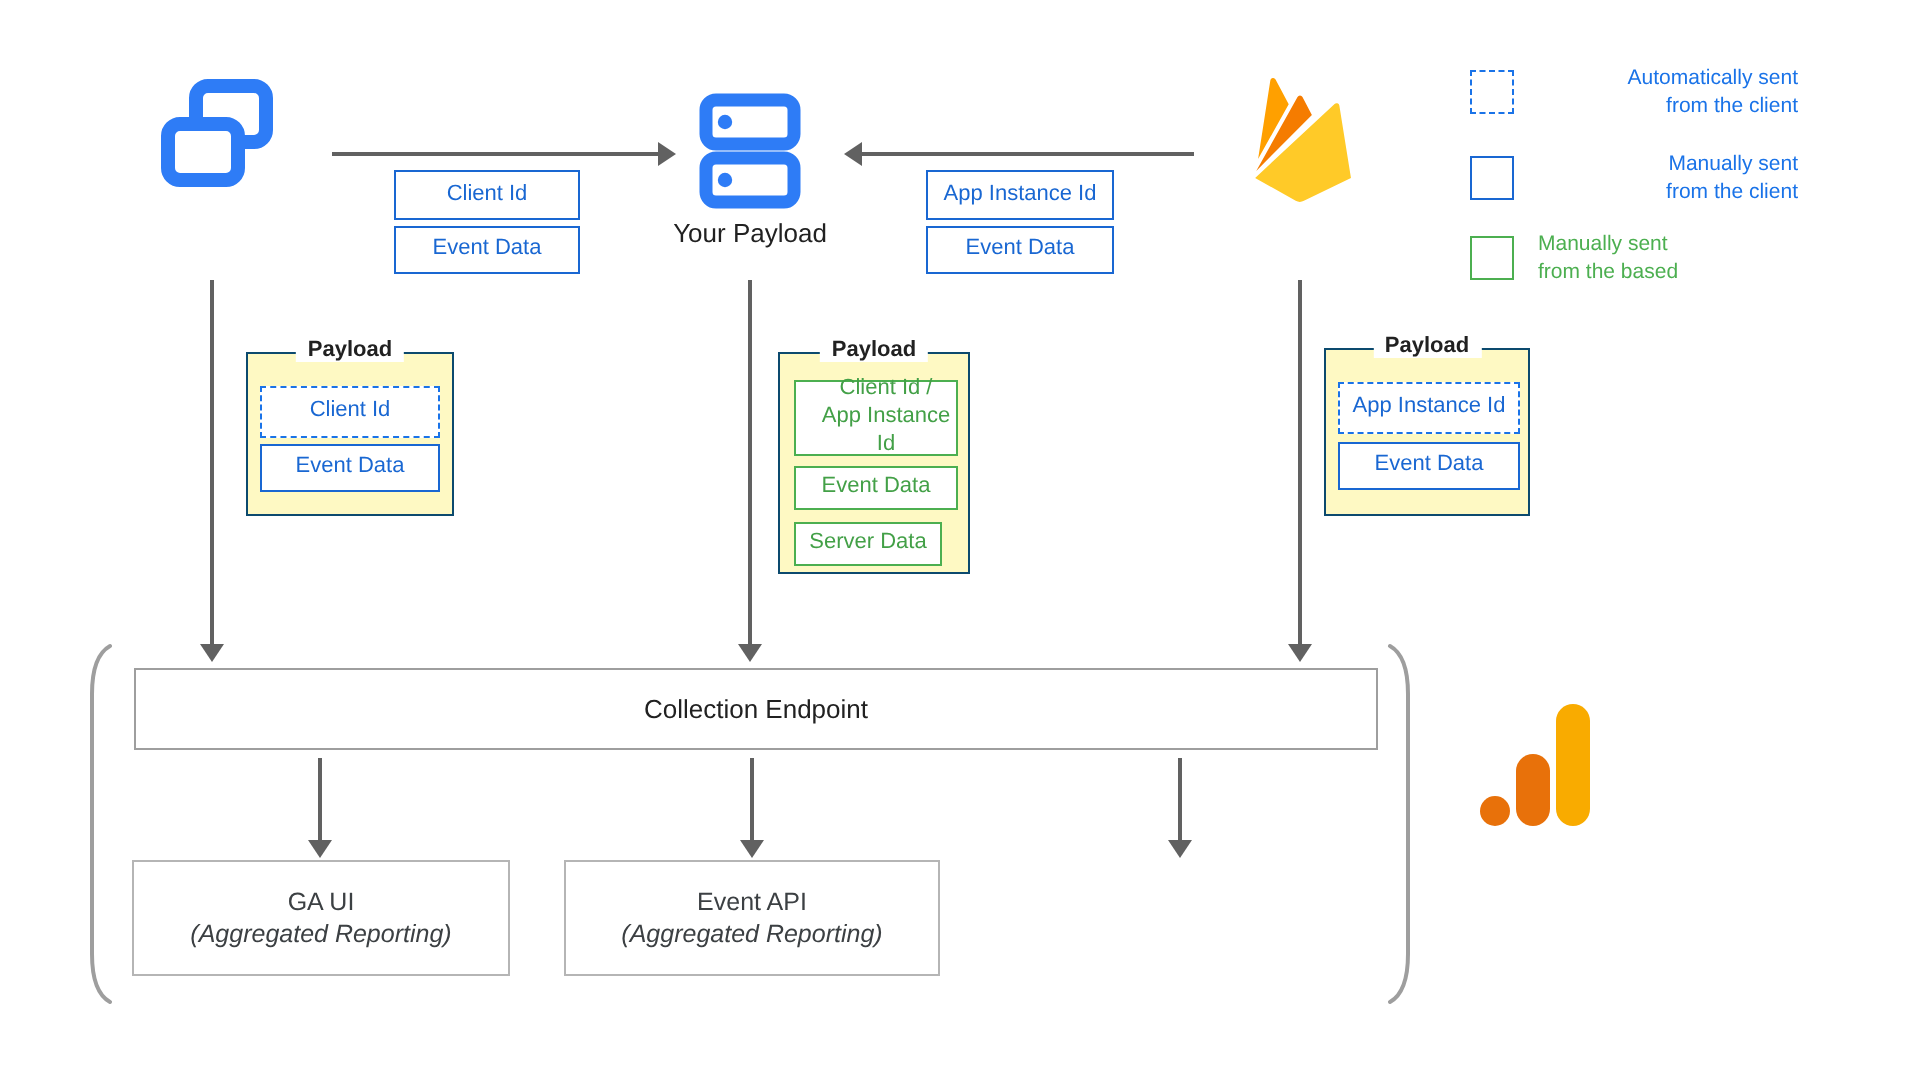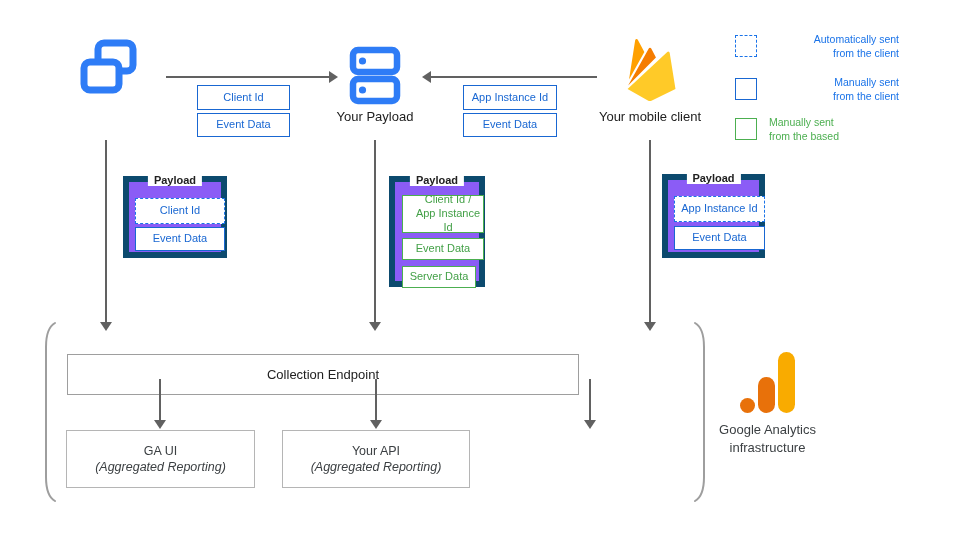--- a/index.html
+++ b/index.html
@@ -24,21 +24,21 @@
 
   
   .fbox { position:absolute; display:flex; align-items:center; justify-content:center;
     background:#fff; font-size:11px; text-align:center; line-height:1.25; }
   .b-blue { border:1.5px solid #1967d2; color:#1967d2; }
   .b-blue-dash { border:1.5px dashed #1a73e8; color:#1967d2; }
   .b-green { border:1.5px solid #4caf50; color:#43a047; }
   .preline { white-space:pre-line; }
 
   
-  .payload { position:absolute; border:6px solid #0c4a6e; background:#8b5cf6; }
+  .payload { position:absolute; border:1px solid #0c4a6e; background:#fef9c3; }
   .ptitle { position:absolute; top:-8px; left:50%; transform:translateX(-50%);
     background:#fff; padding:0 6px; font-size:11px; font-weight:700; color:#212121; white-space:nowrap; }
 
   
   .legend-item { position:absolute; }
   .lsq { position:absolute; left:0; top:2px; width:22px; height:22px; background:#fff; }
   .lsq.dash-blue { border:1.6px dashed #1a73e8; }
   .lsq.solid-blue { border:1.6px solid #1967d2; }
   .lsq.solid-green { border:1.6px solid #4caf50; }
   .ltext { position:absolute; left:34px; top:0; width:130px; font-size:10.5px; font-weight:500; line-height:1.3; }
@@ -82,21 +82,20 @@
   <div class="harrow left" style="left:431px; top:76px; width:166px;"></div>
 
   <div class="fbox b-blue" style="left:463px; top:85px; width:94px; height:25px;">App Instance Id</div>
   <div class="fbox b-blue" style="left:463px; top:113px; width:94px; height:24px;">Event Data</div>
 
   <svg class="abs" style="left:619px; top:38px;" width="62" height="64" viewBox="0 0 24 24">
     <path fill="#ffa000" d="M3.89 15.672L6.255.461a.542.542 0 0 1 1.015-.173l2.543 4.771-5.924 10.613z"></path>
     <path fill="#f57c00" d="M14.3 7.147l-1.82-3.482a.542.542 0 0 0-.96 0L3.53 17.984 14.3 7.147z"></path>
     <path fill="#ffca28" d="M21.863 19.338l-2.25-14.01a.542.542 0 0 0-.918-.295L3.316 19.337l7.856 4.427a1.621 1.621 0 0 0 1.588 0l9.103-4.426z"></path>
   </svg>
-  <div class="client-label" style="left:575px; top:109px; width:150px;">Your mobile client</div>
 
   <div class="legend-item" style="left:735px; top:33px;">
     <div class="lsq dash-blue"></div>
     <div class="ltext blue">
       <span>Automatically sent</span>
         <span>from the client</span>
     </div>
   </div>
   <div class="legend-item" style="left:735px; top:76px;">
     <div class="lsq solid-blue"></div>
@@ -137,38 +136,34 @@
     <div class="fbox b-blue" style="left:6px; top:46px; width:91px; height:24px;">Event Data</div>
   </div>
 
   <svg class="abs" style="left:42px; top:321px;" width="16" height="182" viewBox="0 0 16 182">
     <path d="M13 2 Q4 7 4 26 L4 156 Q4 175 13 180" fill="none" stroke="#9e9e9e" stroke-width="2" stroke-linecap="round"></path>
   </svg>
   <svg class="abs" style="left:692px; top:321px;" width="16" height="182" viewBox="0 0 16 182">
     <path d="M3 2 Q12 7 12 26 L12 156 Q12 175 3 180" fill="none" stroke="#9e9e9e" stroke-width="2" stroke-linecap="round"></path>
   </svg>
 
-  <div class="endpoint" style="left:67px; top:334px; width:512px; height:41px;margin-top:20px;">Collection Endpoint</div>
+  <div class="endpoint" style="left:67px; top:334px; width:622px; height:41px;">Collection Endpoint</div>
 
   <div class="varrow" style="left:159px; top:379px; height:42px;"></div>
   <div class="varrow" style="left:375px; top:379px; height:42px;"></div>
   <div class="varrow" style="left:589px; top:379px; height:42px;"></div>
 
   <div class="service" style="left:66px; top:430px; width:189px; height:58px;">
     <div>GA UI</div>
     <div class="detail">(Aggregated Reporting)</div>
   </div>
   <div class="service" style="left:282px; top:430px; width:188px; height:58px;">
-    <div>Your API</div>
+    <div>Event API</div>
     <div class="detail">(Aggregated Reporting)</div>
   </div>
 
   <svg class="abs" style="left:735px; top:350px;" width="62" height="64" viewBox="0 0 62 64">
     <rect x="43" y="2" width="17" height="61" rx="8.5" fill="#f9ab00"></rect>
     <rect x="23" y="27" width="17" height="36" rx="8.5" fill="#e8710a"></rect>
     <circle cx="12.5" cy="55.5" r="7.5" fill="#e8710a"></circle>
   </svg>
-  <div class="brand-text" style="left:700px; top:421px; width:135px;">
-    <div>Google Analytics</div>
-    <div>infrastructure</div>
-  </div>
 
 </div>
 
 </body></html>

